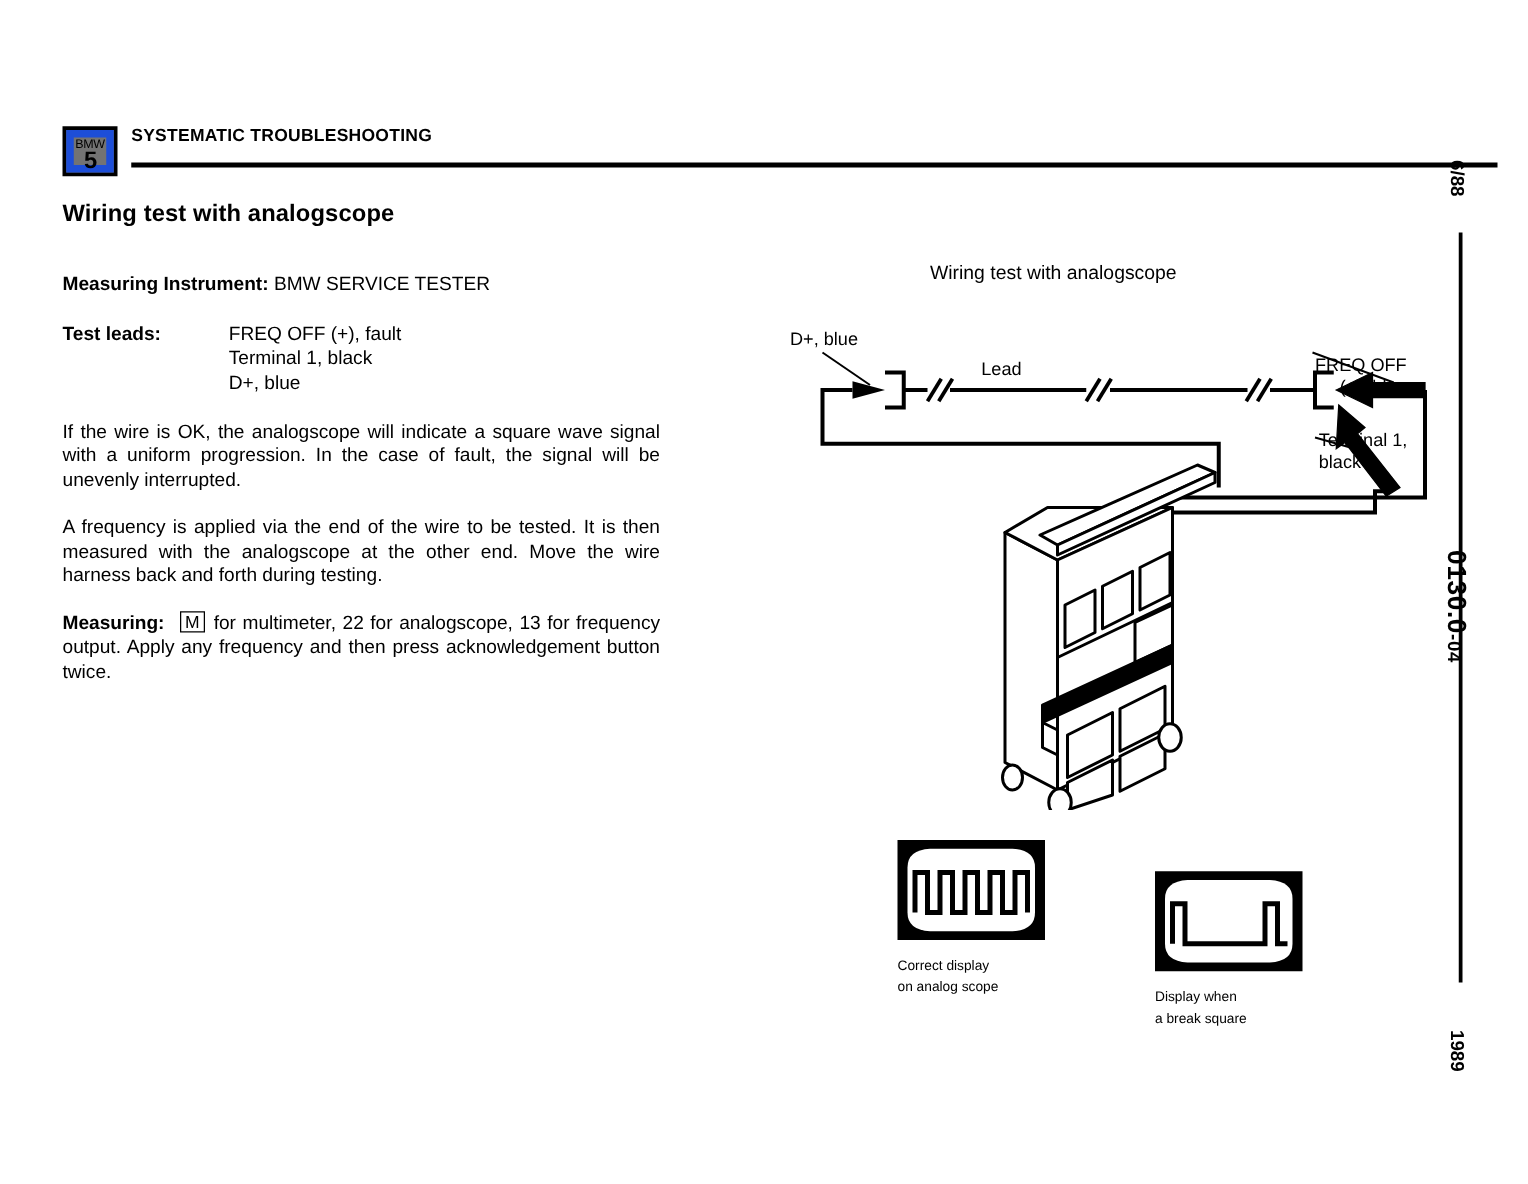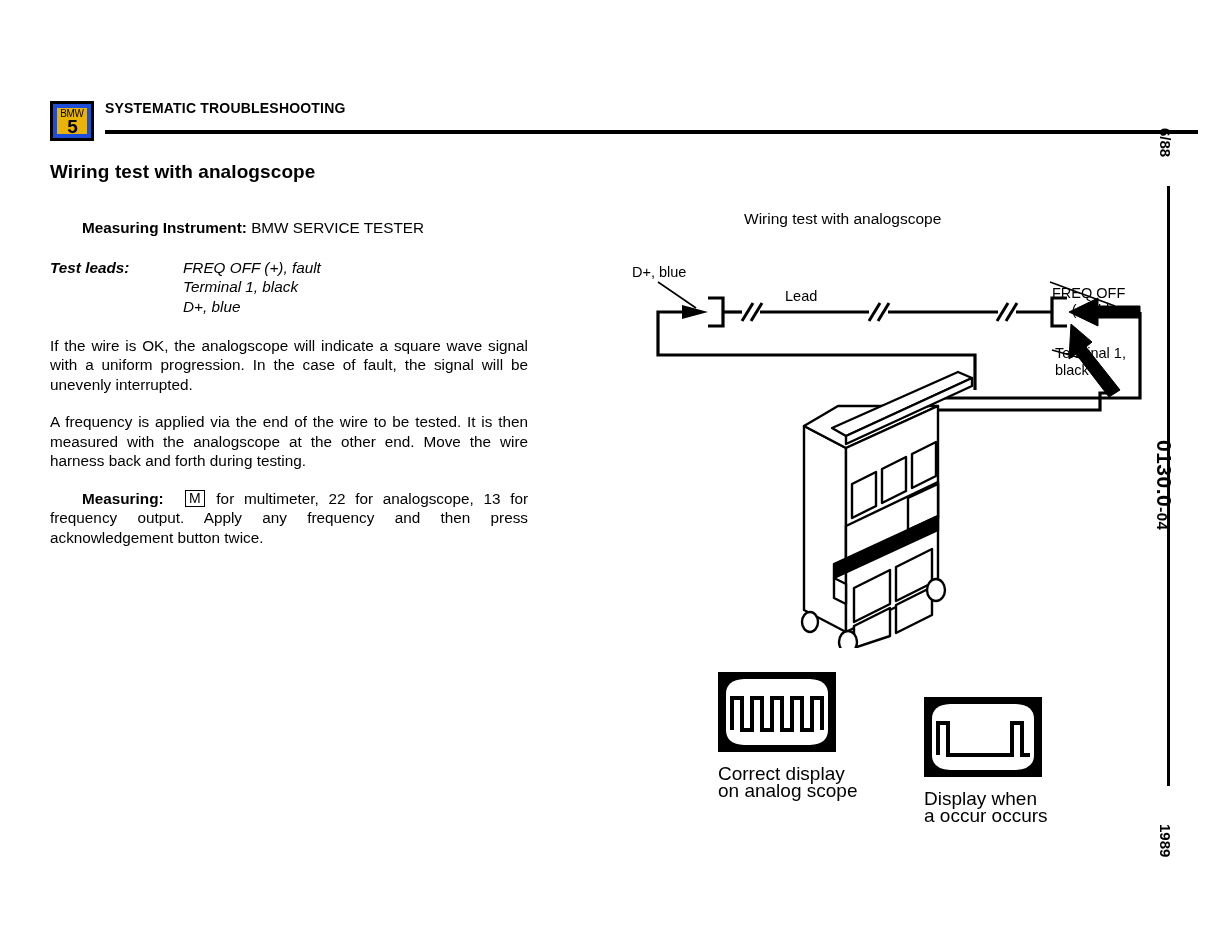--- a/index.html
+++ b/index.html
@@ -37,22 +37,22 @@
     background: #000000;
     padding: 0;
     box-sizing: border-box;
   }
   .bmw-badge-inner {
     position: absolute;
     left: 3px;
     top: 3px;
     right: 3px;
     bottom: 3px;
-    background: #eab308;
-    border: 4px solid #1d4ed8;
+    background: #737373;
+    border: 6px solid #1d4ed8;
     box-sizing: border-box;
     display: flex;
     flex-direction: column;
     align-items: center;
     justify-content: flex-start;
   }
   .bmw-badge-word {
     font-family: "Liberation Sans", sans-serif;
     font-size: 10px;
     font-weight: 400;
@@ -100,27 +100,26 @@
     left: 50px;
     top: 218px;
     width: 478px;
     font-size: 15.3px;
     line-height: 19.5px;
   }
   .line-instrument {
     margin: 0 0 20px 0;
     white-space: nowrap;
   }
-  .b { font-weight: bold; margin-left: 32px; }
+  .b { font-weight: bold; }
 
   .leads-block {
     position: relative;
     margin: 0 0 16px 0;
     height: 62px;
-    font-style: italic;
   }
   .leads-label {
     position: absolute;
     left: 0;
     top: 0;
     font-weight: bold;
   }
   .leads-list {
     position: absolute;
     left: 133px;
@@ -185,21 +184,21 @@
   .scope-unit.left  { left: 18px; }
   .scope-unit.right { left: 224px; margin-top: 25px; }
   .scope-box {
     width: 118px;
     height: 80px;
     background: #000000;
     position: relative;
   }
   .scope-caption {
     margin-top: 13px;
-    font-size: 19px;
+    font-size: 11px;
     line-height: 17px;
   }
   .scope-caption div { white-space: nowrap; }
 
   
   .margin-rule {
     position: absolute;
     left: 1167px;
     top: 186px;
     width: 2.5px;
@@ -404,21 +403,21 @@
     <div class="scope-unit right">
       <div class="scope-box">
         <svg width="118" height="80" viewBox="0 0 118 80">
           <path d="M 8 22 Q 8 8 26 7 L 92 7 Q 110 8 110 22 L 110 58 Q 110 72 92 73 L 26 73 Q 8 72 8 58 Z" fill="#ffffff"></path>
 
           <polyline fill="none" stroke="#000" stroke-width="4" points="14,58 14,26 24,26 24,58 88,58 88,26 98,26 98,58 106,58"></polyline>
         </svg>
       </div>
       <div class="scope-caption">
         <div>Display when</div>
-        <div>a occur occurs</div>
+        <div>a break square</div>
       </div>
     </div>
   </div>
 
   <div class="margin-rule"></div>
   <div class="vert v-date-top">6/88</div>
   <div class="vert v-docnum"><span>0130.0</span><span class="suffix">-04</span></div>
   <div class="vert v-year">1989</div>
 
 </div>

